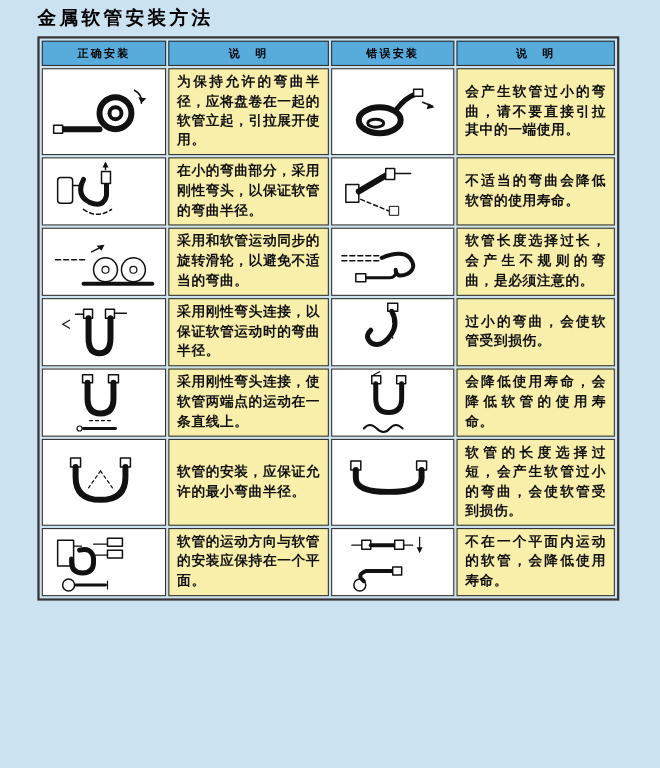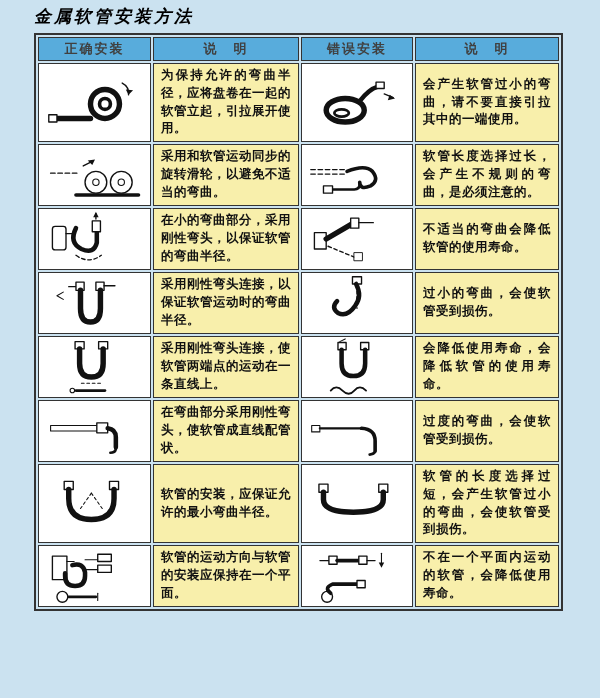--- a/index.html
+++ b/index.html
@@ -5,33 +5,33 @@
   * { box-sizing: border-box; }
   html, body { margin: 0; padding: 0; }
   body {
     width: 600px; height: 698px;
     background: #cbe2f0;
     font-family: "Liberation Sans", "DejaVu Sans", sans-serif;
     color: #111;
     overflow: hidden;
   }
   .title {
-    font-size: 17px; font-weight: bold; font-style: italic;
+    font-size: 17px; font-weight: bold; 
     letter-spacing: 3px; margin: 5px 0 5px 34px; color: #000;
   }
   table.install {
     border-collapse: separate; border-spacing: 2px;
     margin-left: 34px;
     border: 2px solid #333;
     background: #cbe2f0;
   }
   th {
     background: #58acdc; border: 1px solid #333;
-    font-size: 13px; font-weight: bold; letter-spacing: 2px;
-    height: 23px; padding: 2px; color: #404040;
+    font-size: 10px; font-weight: bold; letter-spacing: 2px;
+    height: 23px; padding: 2px; color: #000000;
   }
   td { border: 1px solid #333; vertical-align: middle; }
   td.img-cell { background: #ffffff; text-align: center; padding: 1px; height: 62px; }
   td.desc-cell {
     background: #f8efab; font-size: 12.5px; font-weight: bold;
     line-height: 1.42; padding: 3px 7px; text-align: justify;
     letter-spacing: 0.5px; height: 62px;
   }
   svg { display: block; margin: 0 auto; }
 </style>
@@ -71,20 +71,41 @@
               <ellipse cx="38" cy="43" rx="8" ry="4" stroke-width="3"></ellipse>
               <path d="M58 30 Q68 17 78 14" stroke-width="5"></path>
               <rect x="76" y="9" width="9" height="7" fill="#fff" stroke-width="1.5"></rect>
               <path d="M85 22 l10 4" stroke-width="1.5"></path>
               <polygon points="97,27 89,29 91,23" fill="#111" stroke="none"></polygon>
             </svg></span></td>
         <td class="desc-cell">会产生软管过小的弯曲，请不要直接引拉其中的一端使用。</td>
       </tr>
       <tr>
         <td class="img-cell"><span><svg width="104" height="58" viewBox="0 0 110 64" fill="none" stroke="#111" stroke-linecap="round" stroke-linejoin="round">
+              <rect x="8" y="18" width="15" height="26" rx="3" fill="#fff" stroke-width="1.5"></rect>
+              <path d="M23 26 h9" stroke-width="1.5"></path>
+              <path d="M34 20 q-8 16 6 23 q14 6 17 -7 V24" stroke-width="5"></path>
+              <rect x="52" y="12" width="9" height="12" fill="#fff" stroke-width="1.5"></rect>
+              <path d="M56 4 V10" stroke-width="1.5"></path>
+              <polygon points="56,2 53,8 59,8" fill="#111" stroke="none"></polygon>
+              <path d="M34 50 Q48 60 62 50" stroke-width="1.5" stroke-dasharray="4 3"></path>
+            </svg></span></td>
+        <td class="desc-cell">在小的弯曲部分，采用刚性弯头，以保证软管的弯曲半径。</td>
+        <td class="img-cell"><span><svg width="104" height="58" viewBox="0 0 110 64" fill="none" stroke="#111" stroke-linecap="round" stroke-linejoin="round">
+              <rect x="8" y="25" width="13" height="18" fill="#fff" stroke-width="1.5"></rect>
+              <path d="M21 32 L50 15" stroke-width="6"></path>
+              <rect x="48" y="9" width="9" height="11" fill="#fff" stroke-width="1.5"></rect>
+              <path d="M57 14 h16" stroke-width="1.5"></path>
+              <path d="M23 40 L52 52" stroke-width="1.5" stroke-dasharray="4 3"></path>
+              <rect x="52" y="47" width="9" height="9" fill="#fff" stroke-width="1"></rect>
+            </svg></span></td>
+        <td class="desc-cell">不适当的弯曲会降低软管的使用寿命。</td>
+      </tr>
+      <tr>
+        <td class="img-cell"><span><svg width="104" height="58" viewBox="0 0 110 64" fill="none" stroke="#111" stroke-linecap="round" stroke-linejoin="round">
               <path d="M6 30 H38" stroke-width="1.5" stroke-dasharray="5 3"></path>
               <path d="M42 22 l10 -5" stroke-width="1.5"></path>
               <polygon points="55,15 47,16 52,21" fill="#111" stroke="none"></polygon>
               <circle cx="56" cy="40" r="12" fill="#fff" stroke-width="1.5"></circle>
               <circle cx="56" cy="40" r="3.5" stroke-width="1.2"></circle>
               <circle cx="84" cy="40" r="12" fill="#fff" stroke-width="1.5"></circle>
               <circle cx="84" cy="40" r="3.5" stroke-width="1.2"></circle>
               <path d="M34 54 H103" stroke-width="4"></path>
             </svg></span></td>
         <td class="desc-cell">采用和软管运动同步的旋转滑轮，以避免不适当的弯曲。</td>
@@ -92,41 +113,20 @@
               <path d="M4 26 H44" stroke-width="1.5" stroke-dasharray="5 3"></path>
               <path d="M4 31 H44" stroke-width="1.5" stroke-dasharray="5 3"></path>
               <path d="M44 28 Q64 20 72 28 Q80 38 70 44 Q58 49 58 40" stroke-width="4"></path>
               <path d="M28 48 H52 Q58 48 58 42" stroke-width="3"></path>
               <rect x="18" y="44" width="10" height="8" fill="#fff" stroke-width="1.5"></rect>
             </svg></span></td>
         <td class="desc-cell">软管长度选择过长，会产生不规则的弯曲，是必须注意的。</td>
       </tr>
       <tr>
         <td class="img-cell"><span><svg width="104" height="58" viewBox="0 0 110 64" fill="none" stroke="#111" stroke-linecap="round" stroke-linejoin="round">
-              <rect x="8" y="18" width="15" height="26" rx="3" fill="#fff" stroke-width="1.5"></rect>
-              <path d="M23 26 h9" stroke-width="1.5"></path>
-              <path d="M34 20 q-8 16 6 23 q14 6 17 -7 V24" stroke-width="5"></path>
-              <rect x="52" y="12" width="9" height="12" fill="#fff" stroke-width="1.5"></rect>
-              <path d="M56 4 V10" stroke-width="1.5"></path>
-              <polygon points="56,2 53,8 59,8" fill="#111" stroke="none"></polygon>
-              <path d="M34 50 Q48 60 62 50" stroke-width="1.5" stroke-dasharray="4 3"></path>
-            </svg></span></td>
-        <td class="desc-cell">在小的弯曲部分，采用刚性弯头，以保证软管的弯曲半径。</td>
-        <td class="img-cell"><span><svg width="104" height="58" viewBox="0 0 110 64" fill="none" stroke="#111" stroke-linecap="round" stroke-linejoin="round">
-              <rect x="8" y="25" width="13" height="18" fill="#fff" stroke-width="1.5"></rect>
-              <path d="M21 32 L50 15" stroke-width="6"></path>
-              <rect x="48" y="9" width="9" height="11" fill="#fff" stroke-width="1.5"></rect>
-              <path d="M57 14 h16" stroke-width="1.5"></path>
-              <path d="M23 40 L52 52" stroke-width="1.5" stroke-dasharray="4 3"></path>
-              <rect x="52" y="47" width="9" height="9" fill="#fff" stroke-width="1"></rect>
-            </svg></span></td>
-        <td class="desc-cell">不适当的弯曲会降低软管的使用寿命。</td>
-      </tr>
-      <tr>
-        <td class="img-cell"><span><svg width="104" height="58" viewBox="0 0 110 64" fill="none" stroke="#111" stroke-linecap="round" stroke-linejoin="round">
               <path d="M26 14 h10" stroke-width="1.5"></path>
               <rect x="34" y="9" width="9" height="9" fill="#fff" stroke-width="1.5"></rect>
               <rect x="56" y="9" width="9" height="9" fill="#fff" stroke-width="1.5"></rect>
               <path d="M65 13 h12" stroke-width="1.5"></path>
               <path d="M39 18 V38 Q39 53 50 53 Q61 53 61 38 V18" stroke-width="6"></path>
               <path d="M20 20 l-7 4 l7 4" stroke-width="1.2"></path>
             </svg></span></td>
         <td class="desc-cell">采用刚性弯头连接，以保证软管运动时的弯曲半径。</td>
         <td class="img-cell"><span><svg width="104" height="58" viewBox="0 0 110 64" fill="none" stroke="#111" stroke-linecap="round" stroke-linejoin="round">
               <rect x="50" y="3" width="10" height="8" fill="#fff" stroke-width="1.5"></rect>
@@ -146,36 +146,20 @@
             </svg></span></td>
         <td class="desc-cell">采用刚性弯头连接，使软管两端点的运动在一条直线上。</td>
         <td class="img-cell"><span><svg width="104" height="58" viewBox="0 0 110 64" fill="none" stroke="#111" stroke-linecap="round" stroke-linejoin="round">
               <rect x="34" y="5" width="9" height="8" fill="#fff" stroke-width="1.5"></rect>
               <rect x="59" y="5" width="9" height="8" fill="#fff" stroke-width="1.5"></rect>
               <path d="M36 4 l6 -3" stroke-width="1.2"></path>
               <path d="M38 13 V28 Q38 42 51 42 Q64 42 64 28 V13" stroke-width="5"></path>
               <path d="M26 58 q6 -7 13 0 q7 7 13 0 q6 -7 13 0" stroke-width="2"></path>
             </svg></span></td>
         <td class="desc-cell">会降低使用寿命，会降低软管的使用寿命。</td>
-      </tr>
-      <tr>
-        <td class="img-cell"><span><svg width="104" height="58" viewBox="0 0 110 64" fill="none" stroke="#111" stroke-linecap="round" stroke-linejoin="round">
-              <rect x="6" y="26" width="52" height="6" fill="#fff" stroke-width="1.2"></rect>
-              <rect x="57" y="23" width="12" height="11" fill="#fff" stroke-width="1.5"></rect>
-              <path d="M69 29 q9 1 9 10 V50" stroke-width="5"></path>
-              <path d="M78 52 q-1 4 -6 4" stroke-width="3"></path>
-            </svg></span></td>
-        <td class="desc-cell">在弯曲部分采用刚性弯头，使软管成直线配管状。</td>
-        <td class="img-cell"><span><svg width="104" height="58" viewBox="0 0 110 64" fill="none" stroke="#111" stroke-linecap="round" stroke-linejoin="round">
-              <rect x="5" y="26" width="9" height="7" fill="#fff" stroke-width="1.2"></rect>
-              <path d="M14 29 H60" stroke-width="2.5"></path>
-              <path d="M60 29 Q75 30 75 43 V54" stroke-width="4"></path>
-              <path d="M75 55 q-2 3 -6 3" stroke-width="3"></path>
-            </svg></span></td>
-        <td class="desc-cell">过度的弯曲，会使软管受到损伤。</td>
       </tr>
       <tr>
         <td class="img-cell"><span><svg width="104" height="58" viewBox="0 0 110 64" fill="none" stroke="#111" stroke-linecap="round" stroke-linejoin="round">
               <rect x="21" y="7" width="10" height="9" fill="#fff" stroke-width="1.5"></rect>
               <rect x="71" y="7" width="10" height="9" fill="#fff" stroke-width="1.5"></rect>
               <path d="M26 16 V26 Q26 49 51 49 Q76 49 76 26 V16" stroke-width="6"></path>
               <path d="M51 20 L39 37" stroke-width="1.2" stroke-dasharray="3 3"></path>
               <path d="M51 20 L63 37" stroke-width="1.2" stroke-dasharray="3 3"></path>
             </svg></span></td>
         <td class="desc-cell">软管的安装，应保证允许的最小弯曲半径。</td>

